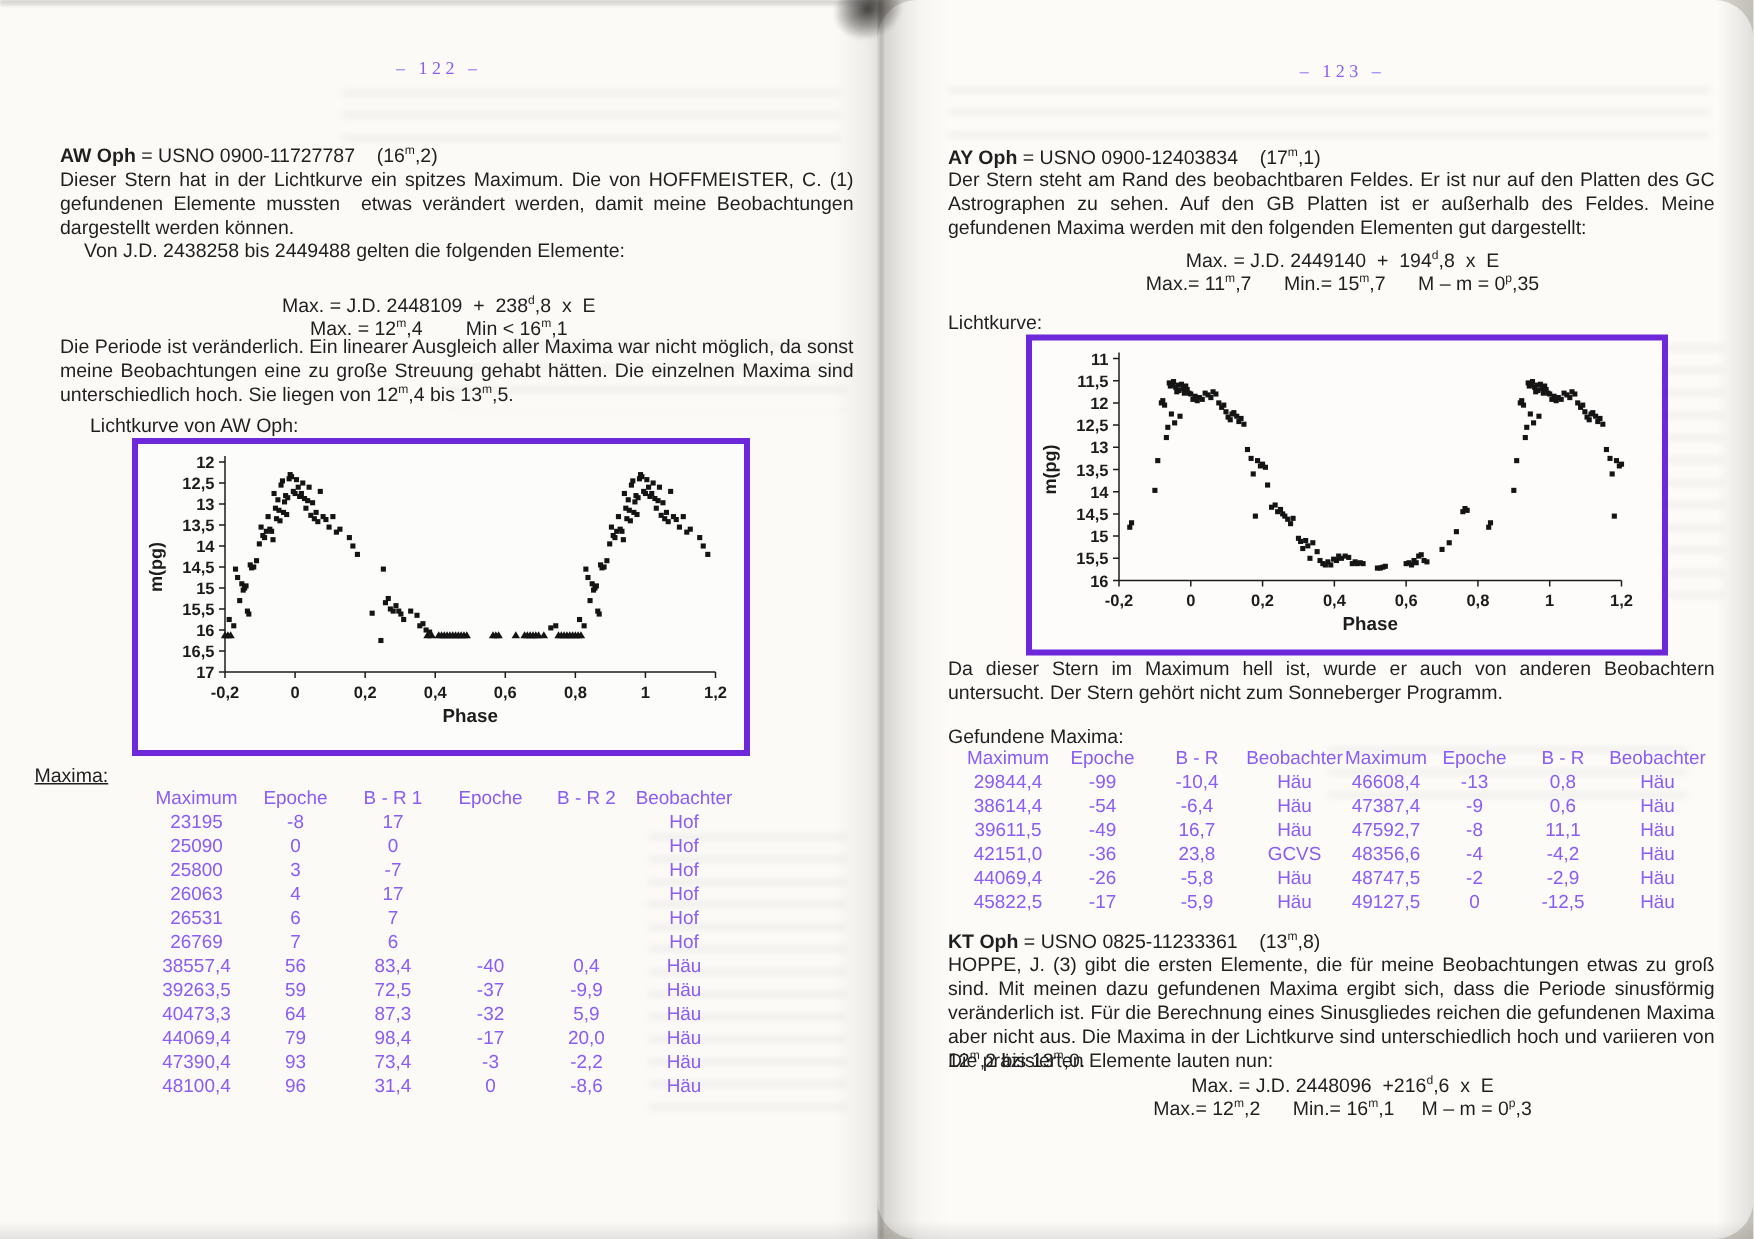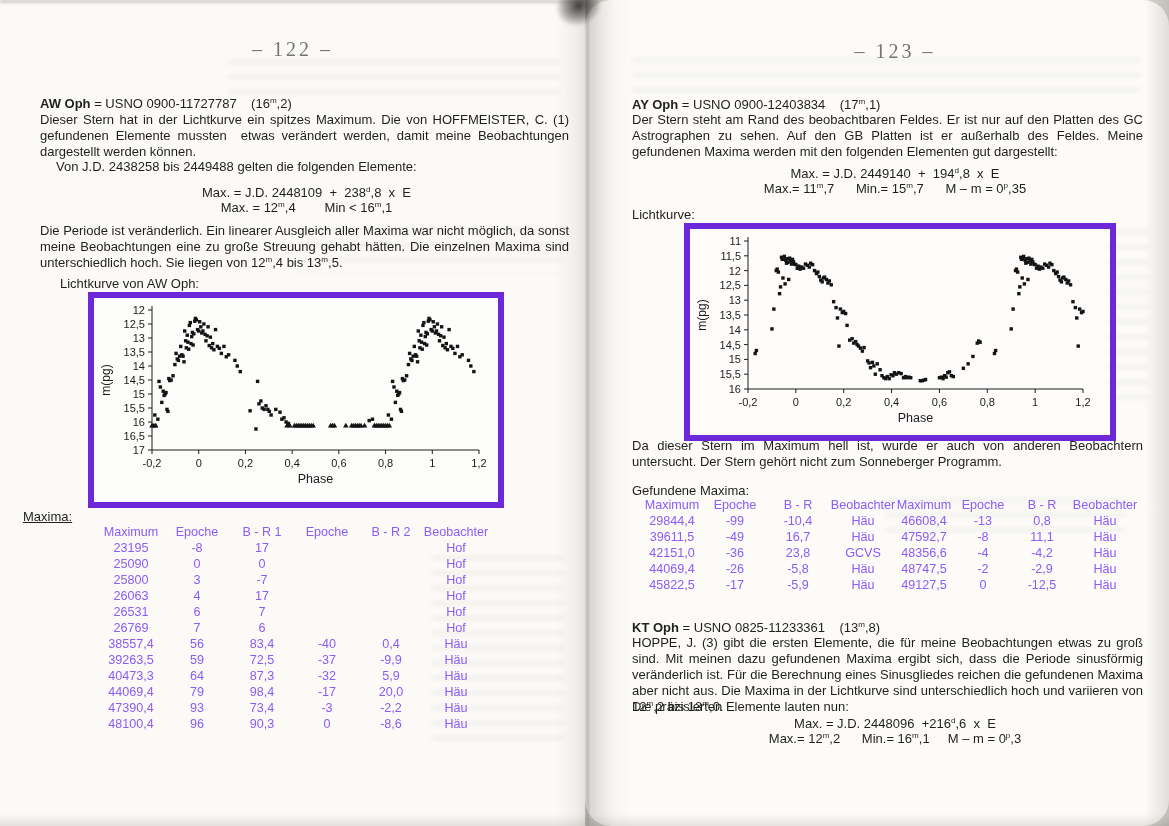--- a/index.html
+++ b/index.html
@@ -35,31 +35,31 @@
 
   
   .smudge{
     position:absolute;z-index:1;pointer-events:none;
     background:repeating-linear-gradient(to bottom,rgba(110,108,104,0.20) 0px,rgba(110,108,104,0.20) 4px,transparent 4px,transparent 15px);
     filter:blur(2px);opacity:.4;
   }
 
   .pagenum{
     position:absolute;width:100%;text-align:center;
-    font-family:"Liberation Serif",serif;font-size:20px;letter-spacing:3px;color:#737373;
+    font-family:"Liberation Serif",serif;font-size:12px;letter-spacing:3px;color:#8b5cf6;
   }
   .tblock{position:absolute;font-size:13px;line-height:15.9px;z-index:2;}
   .just{text-align:justify;}
   .starline b{font-weight:bold;}
   .elements{position:absolute;width:100%;text-align:center;font-size:13px;line-height:15px;z-index:2;}
   .elements .eline{white-space:pre;}
   sup{font-size:62%;line-height:0;vertical-align:super;}
 
   .figure{
-    position:absolute;border:6px solid #6d28d9;background:rgba(255,255,255,0.4);z-index:2;
+    position:absolute;border:4px solid #6d28d9;background:rgba(255,255,255,0.4);z-index:2;font-weight:bold;
   }
   .figure svg{display:block;}
   svg text{font-family:"Liberation Sans",sans-serif;}
 
   table.maxtab{
     position:absolute;border-collapse:collapse;table-layout:fixed;z-index:2;
     font-size:12.6px;color:#8b5cf6;
   }
   table.maxtab th{font-weight:normal;}
   table.maxtab th,table.maxtab td{
@@ -87,21 +87,21 @@
 
     <div class="pagenum" style="top:38px;">–  122  –</div>
 
     <div class="tblock starline" style="left:40px;top:96px;width:530px;">
       <b>AW Oph</b><span> = USNO 0900-11727787&nbsp;&nbsp;&nbsp;&nbsp;(16<sup>m</sup>,2)</span>
     </div>
 
     <div class="tblock just" style="left:40px;top:112px;width:529px;">Dieser Stern hat in der Lichtkurve ein spitzes Maximum. Die von HOFFMEISTER, C. (1) gefundenen Elemente mussten&nbsp; etwas verändert werden, damit meine Beobachtungen dargestellt werden können.</div>
     <div class="tblock" style="left:56px;top:159px;width:529px;">Von J.D. 2438258 bis 2449488 gelten die folgenden Elemente:</div>
 
-    <div class="elements" style="top:185px;margin-left:14px;">
+    <div class="elements" style="top:196px;">
       <div class="eline">Max. = J.D. 2448109&nbsp; +&nbsp; 238<sup>d</sup>,8&nbsp; x&nbsp; E</div>
       <div class="eline">Max. = 12<sup>m</sup>,4&nbsp;&nbsp;&nbsp;&nbsp;&nbsp;&nbsp;&nbsp;&nbsp;Min &lt; 16<sup>m</sup>,1</div>
     </div>
 
     <div class="tblock just" style="left:40px;top:223px;width:529px;">Die Periode ist veränderlich. Ein linearer Ausgleich aller Maxima war nicht möglich, da sonst meine Beobachtungen eine zu große Streuung gehabt hätten. Die einzelnen Maxima sind unterschiedlich hoch. Sie liegen von 12<sup>m</sup>,4 bis 13<sup>m</sup>,5.</div>
 
     <div class="tblock" style="left:40px;top:276px;width:300px;margin-left:20px;">Lichtkurve von AW Oph:</div>
 
     <div class="figure" style="left:88px;top:292px;width:404px;height:204px;">
       <svg width="404" height="204" viewBox="0 0 404 204">
@@ -435,21 +435,21 @@
             <td>47390,4</td>
             <td>93</td>
             <td>73,4</td>
             <td>-3</td>
             <td>-2,2</td>
             <td>Häu</td>
           </tr>
           <tr>
             <td>48100,4</td>
             <td>96</td>
-            <td>90,3</td>
+            <td>31,4</td>
             <td>0</td>
             <td>-8,6</td>
             <td>Häu</td>
           </tr>
         </tbody>
       </table>
   </div>
 
   <div class="page page-right">
     <div class="smudge" style="left:47px;top:58px;width:508px;height:44px;"></div>
@@ -706,20 +706,30 @@
             <td>29844,4</td>
             <td>-99</td>
             <td>-10,4</td>
             <td>Häu</td>
             <td>46608,4</td>
             <td>-13</td>
             <td>0,8</td>
             <td>Häu</td>
           </tr>
           <tr>
+            <td>38614,4</td>
+            <td>-54</td>
+            <td>-6,4</td>
+            <td>Häu</td>
+            <td>47387,4</td>
+            <td>-9</td>
+            <td>0,6</td>
+            <td>Häu</td>
+          </tr>
+          <tr>
             <td>39611,5</td>
             <td>-49</td>
             <td>16,7</td>
             <td>Häu</td>
             <td>47592,7</td>
             <td>-8</td>
             <td>11,1</td>
             <td>Häu</td>
           </tr>
           <tr>

